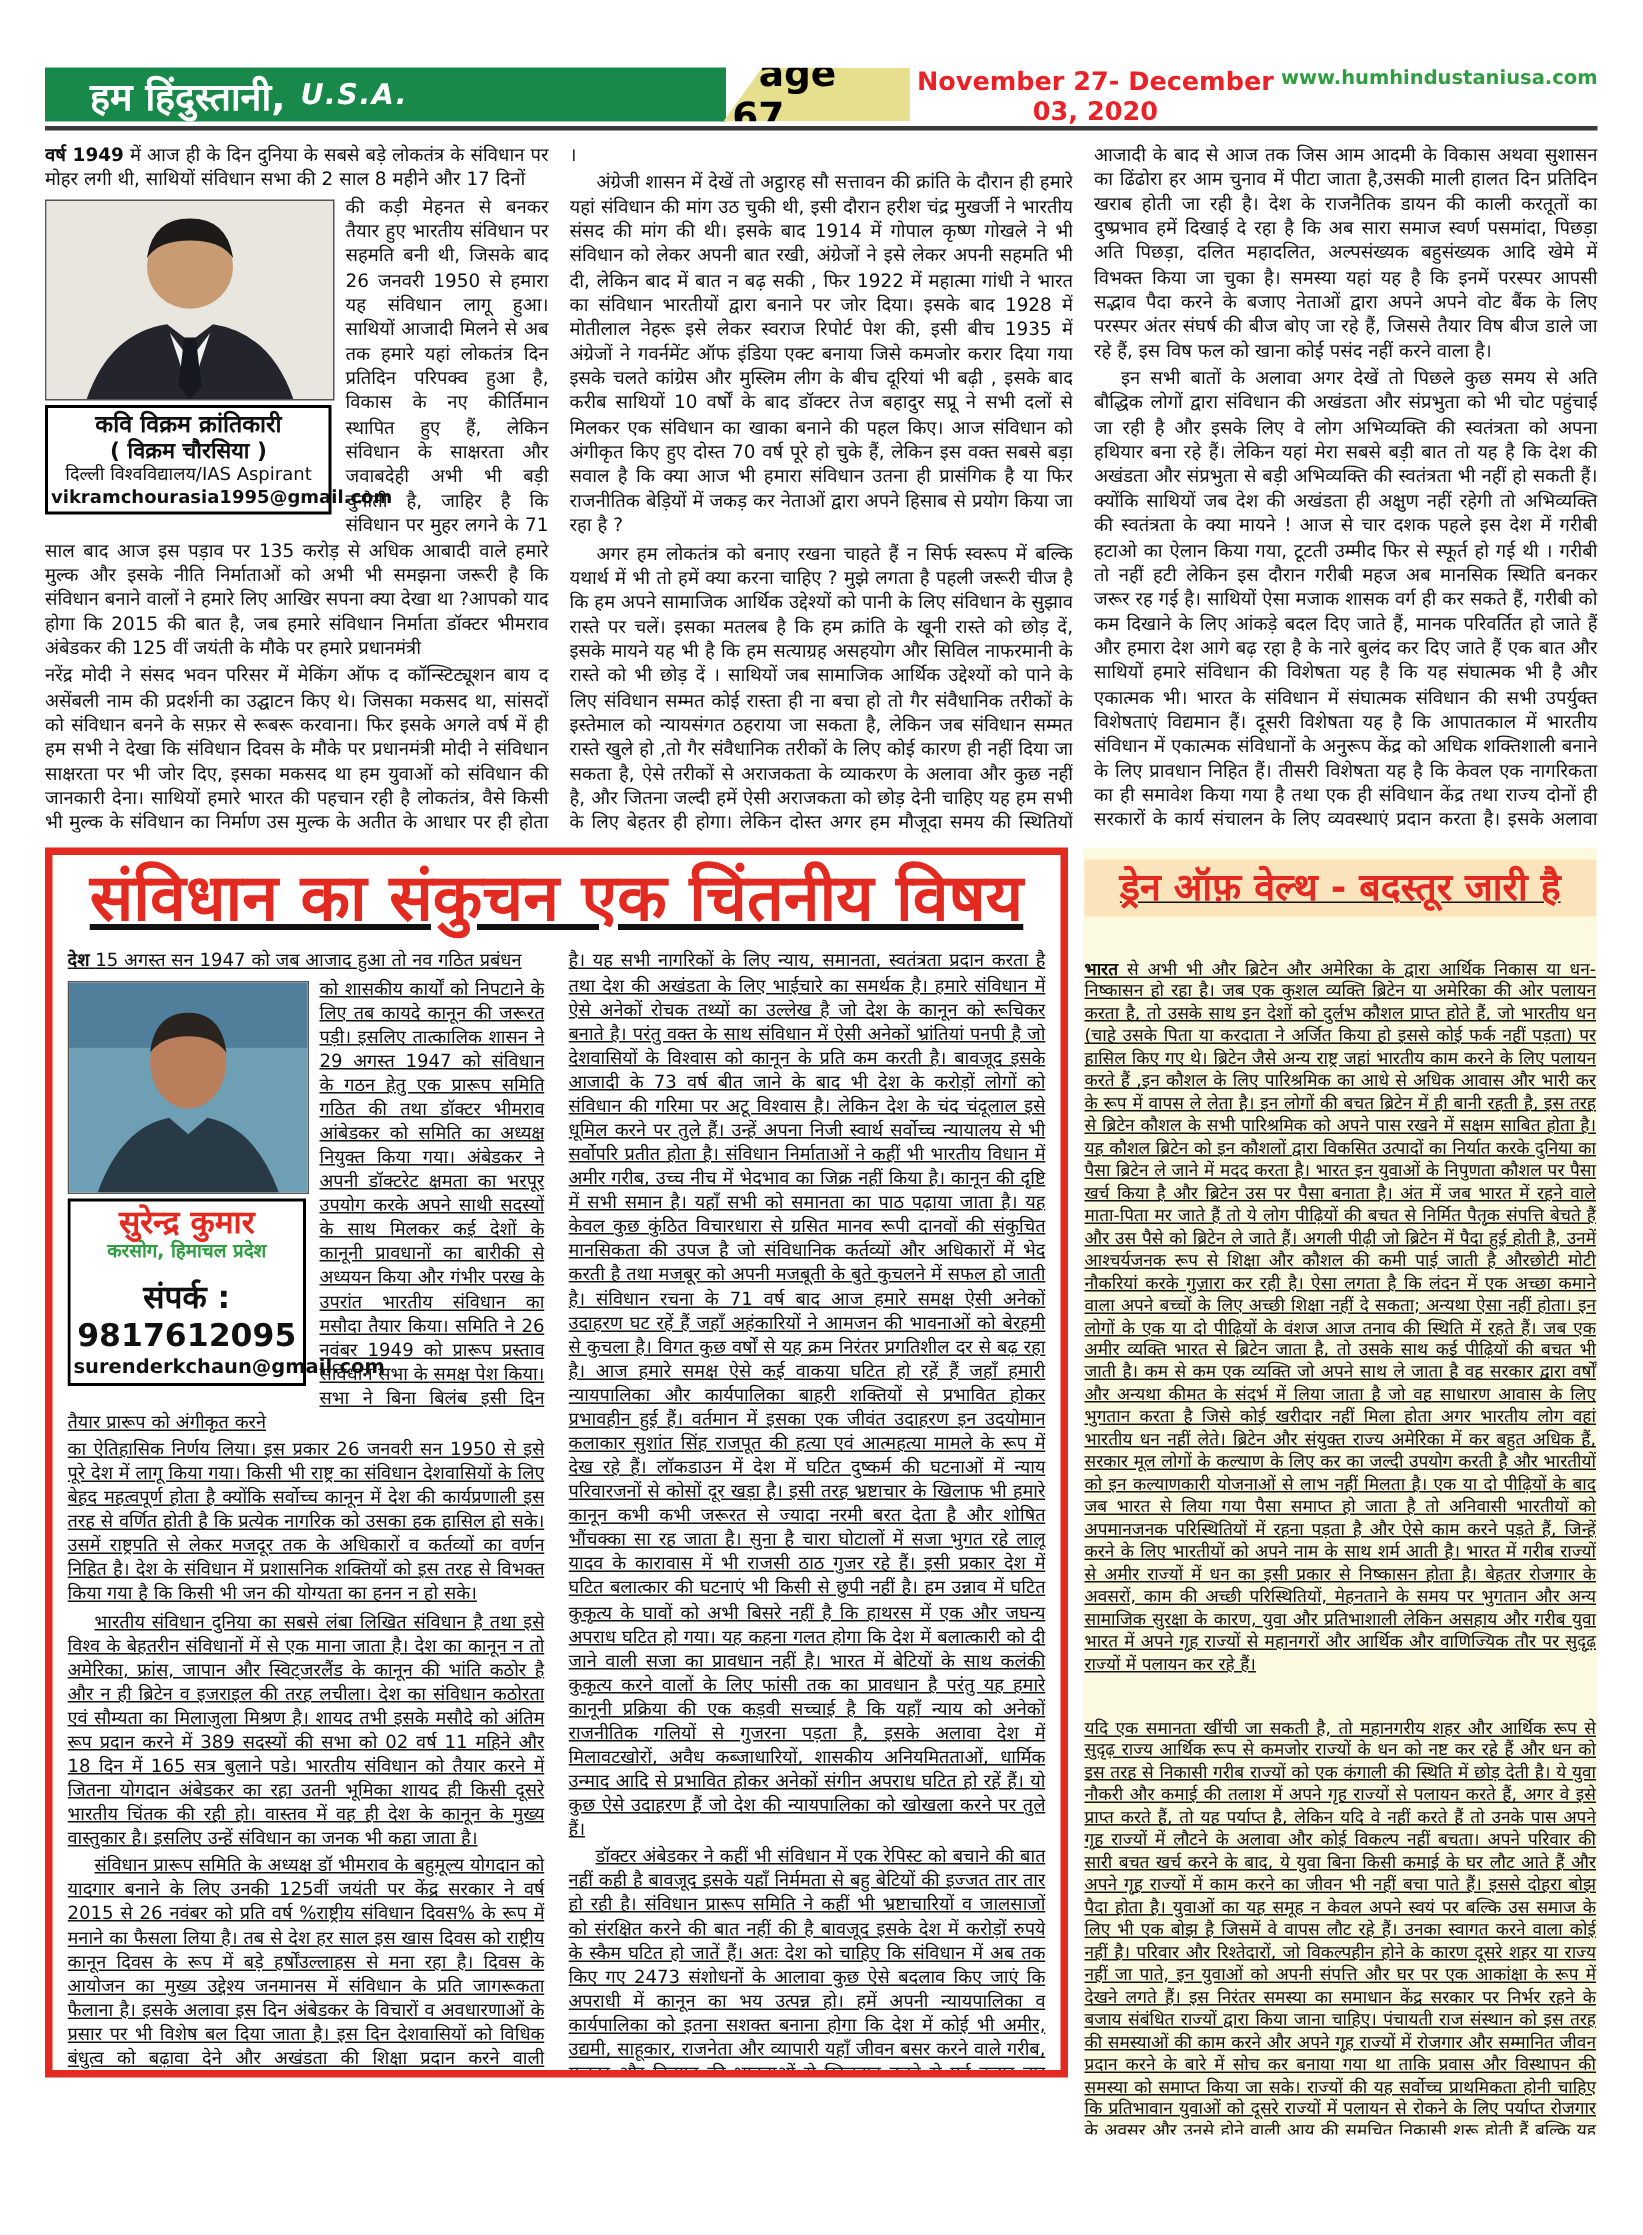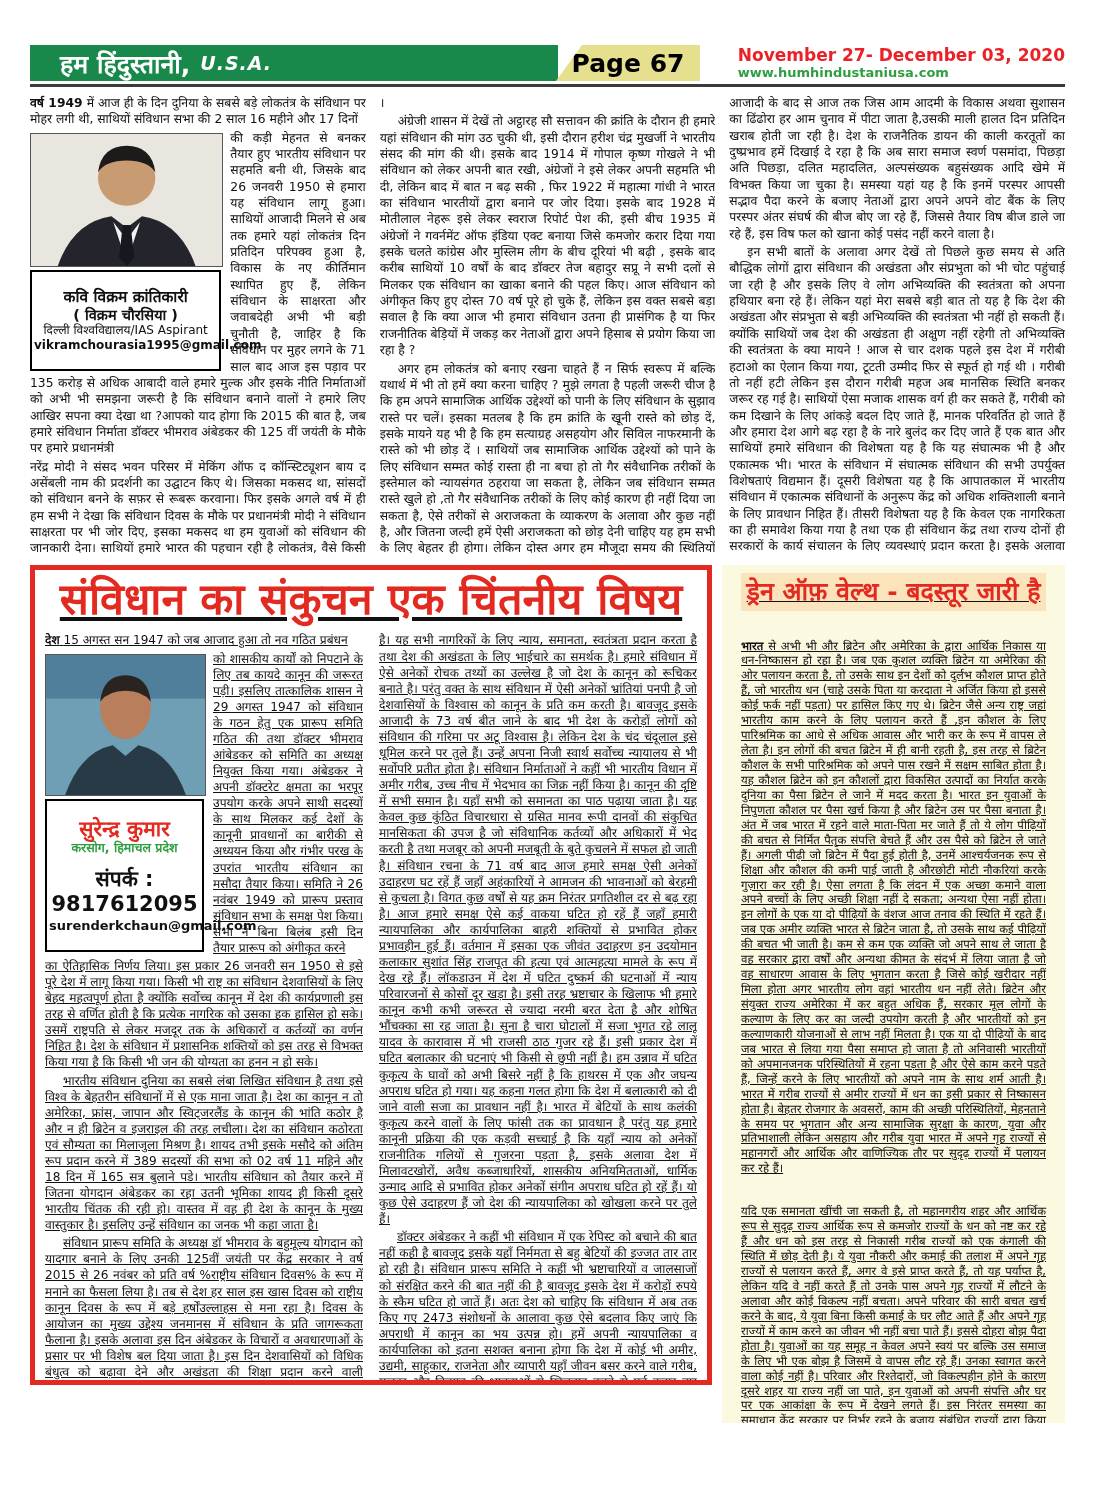--- a/index.html
+++ b/index.html
@@ -9,54 +9,54 @@
   }
   .page{padding:0 30px;}
   
   .masthead-row{margin-top:45px;display:flex;align-items:stretch;height:36px;}
   .masthead{background:#18894a;color:#ffffff;display:flex;align-items:center;gap:10px;
     padding-left:30px;width:498px;font-weight:bold;font-size:25px;}
   .masthead .en{font-style:italic;font-size:19px;letter-spacing:1px;}
   .page-tab{background:#e6df8e;color:#000;font-weight:bold;font-size:25px;display:flex;
     align-items:center;justify-content:center;width:132px;margin-left:-2px;
     clip-path:polygon(26px 0,100% 0,100% 100%,0 100%);padding:0 6px;}
-  .header-right{margin-left:auto;text-align:left;display:flex;flex-direction:column;
+  .header-right{margin-left:auto;text-align:center;display:flex;flex-direction:row;
     justify-content:center;line-height:1.2;}
   .date-line{color:#ea2127;font-weight:bold;font-size:17px;}
   .site-line{color:#2f9e41;font-weight:bold;font-size:13px;}
   .header-rule{height:3px;background:#3a3a3a;margin-top:3px;}
   .banner{background:#a13a8c;margin-top:4px;height:50px;display:flex;align-items:center;
     justify-content:center;color:#fff;font-weight:bold;font-size:38px;
     text-shadow:1px 1px 0 rgba(60,0,50,.45);}
   
   .cols3{display:flex;gap:14px;margin-top:8px;height:460px;overflow:hidden;}
   .col{flex:1;overflow:hidden;}
   p.body{margin:0 0 2px 0;font-size:12.3px;line-height:1.33;text-align:justify;text-indent:18px;}
   p.noindent{text-indent:0;}
   .lead{font-weight:bold;}
   
   figure.author{float:left;margin:3px 9px 3px 0;padding:0;}
   figure.author .photo{display:block;border:1px solid #555;}
-  .caption{border:2px solid #000;text-align:center;padding:17px 2px;margin-top:3px;background:#fff;}
+  .caption{border:2px solid #000;text-align:center;padding:3px 2px;margin-top:3px;background:#fff;}
   .caption .nm{font-weight:bold;font-size:15.5px;line-height:1.15;}
   .caption .al{font-weight:bold;font-size:14.5px;line-height:1.15;}
   .caption .af{font-size:12px;line-height:1.2;}
   .caption .em{font-weight:bold;font-size:12px;line-height:1.2;}
   .caption2 .nm2{color:#e32a21;font-weight:bold;font-size:21px;line-height:1.05;}
   .caption2 .loc{color:#2f9e41;font-weight:bold;font-size:12.5px;line-height:1.25;}
   .caption2 .ct{font-weight:bold;font-size:21px;line-height:1.2;margin-top:12px;}
   .caption2 .em2{font-weight:bold;font-size:13px;line-height:1.2;}
   
   .bottom-row{display:flex;gap:10px;margin-top:10px;height:858px;text-decoration:underline;}
   .article2-box{width:652px;border:5px solid #e32a21;padding:4px 10px 6px;overflow:hidden;height:800px;}
   .a2-headline{color:#e32a21;font-weight:bold;font-size:43px;line-height:1.08;text-align:center;
     margin:2px 0 10px;}
   .a2-cols{display:flex;gap:16px;overflow:hidden;}
   .a2-cols .col p.body{font-size:12.1px;}
-  .article3{flex:1;background:#fcf9e1;padding:8px 19px;overflow:hidden;}
+  .article3{flex:1;background:#fcf9e1;padding:8px 1px;overflow:hidden;}
   .a3-band{background:#fbe3bb;text-align:center;padding:5px 2px;margin:0 0 7px;}
   .a3-headline{color:#e32a21;font-weight:bold;font-size:25px;line-height:1.1;}
   .article3 p.body{font-size:11.5px;line-height:1.3;margin-top:28px;}
 </style>
 </head>
 <body>
 
 <div class="page">
 
   <div class="masthead-row">
@@ -71,21 +71,21 @@
     </div>
   </div>
   <div class="header-rule"></div>
 
 
   <div class="cols3">
 
     <div class="col">
       <p class="body noindent">
         <span class="lead">वर्ष 1949</span>
-        <span>में आज ही के दिन दुनिया के सबसे बड़े लोकतंत्र के संविधान पर मोहर लगी थी, साथियों संविधान सभा की 2 साल 16 महीने और 17 दिनों</span>
+        <span>में आज ही के दिन दुनिया के सबसे बड़े लोकतंत्र के संविधान पर मोहर लगी थी, साथियों संविधान सभा की 2 साल 8 महीने और 17 दिनों</span>
       </p>
       <figure class="author" style="width:57%;">
         <svg class="photo" width="100%" height="132" viewBox="0 0 100 90" preserveAspectRatio="none">
           <rect width="100" height="90" fill="#e9e6e0"></rect>
           <ellipse cx="50" cy="30" rx="15" ry="19" fill="#c89b72"></ellipse>
           <path d="M35 26 q2 -18 15 -18 q13 0 15 18 q-4 -8 -15 -8 q-11 0 -15 8 Z" fill="#1c1b1a"></path>
           <path d="M14 90 q8 -30 28 -34 l8 8 l8 -8 q20 4 28 34 Z" fill="#23242c"></path>
           <polygon points="43,60 50,72 57,60 50,88 " fill="#f2f2f0"></polygon>
           <polygon points="48,62 52,62 54,84 50,90 46,84" fill="#16181f"></polygon>
         </svg>

